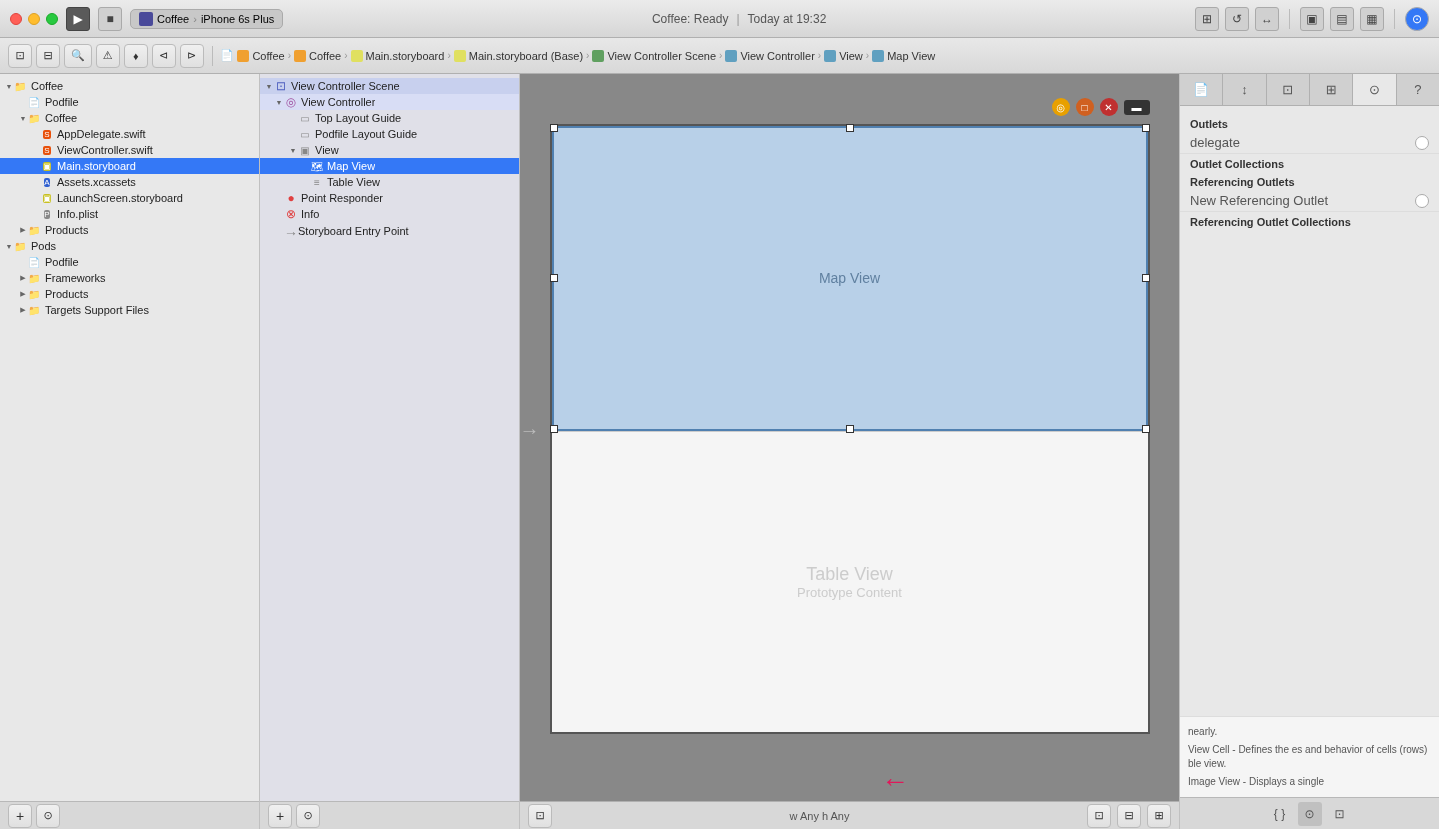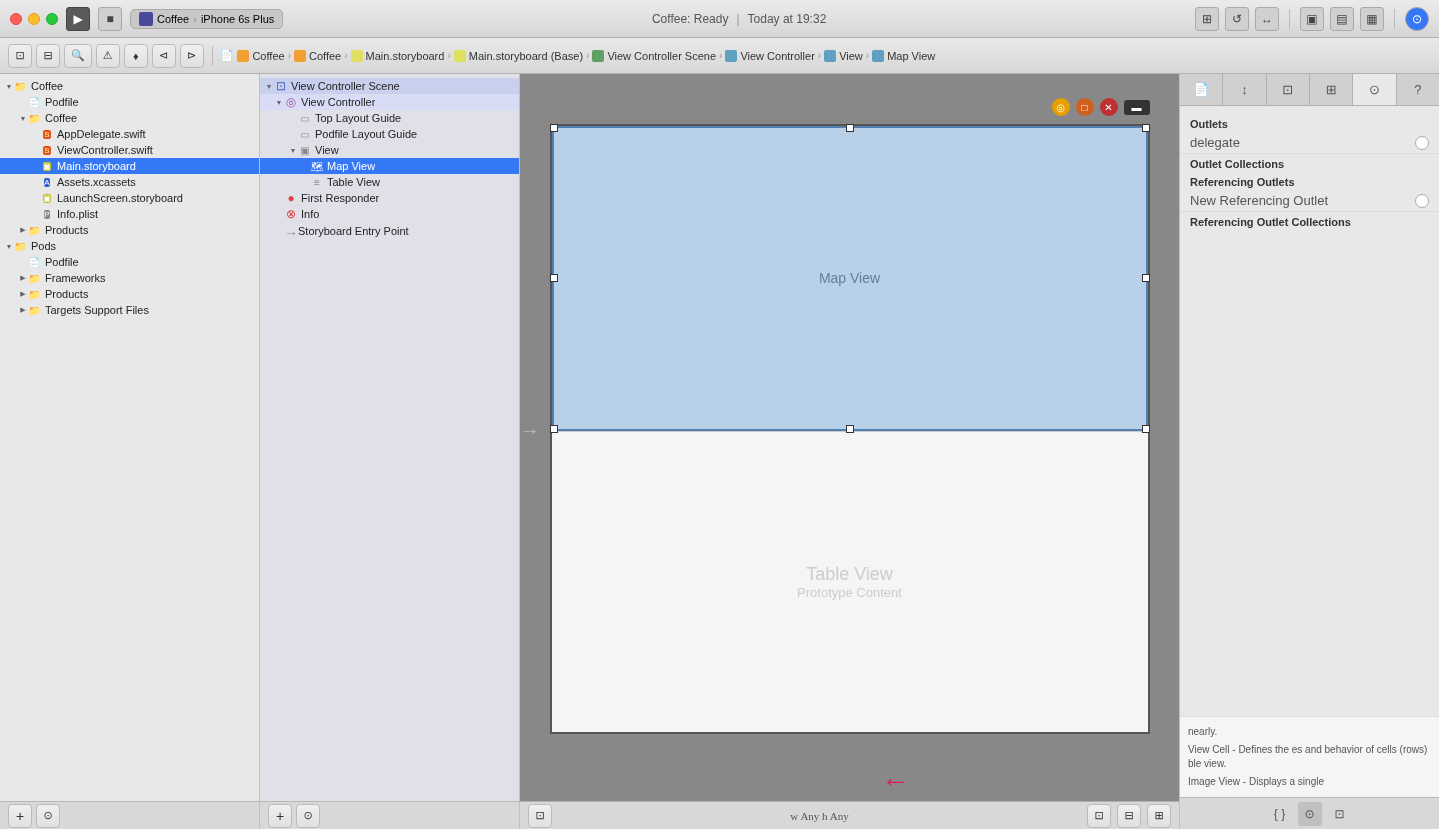--- a/index.html
+++ b/index.html
@@ -314,21 +314,20 @@
       gap: 6px;
     }
     .canvas-bottom-center {
       flex: 1;
       display: flex;
       align-items: center;
       justify-content: center;
       gap: 8px;
       font-size: 11px;
       color: #555;
-      font-family: Liberation Serif, serif;
     }
     .canvas-bottom-right {
       display: flex;
       align-items: center;
       gap: 6px;
     }
 
     
     .right-panel {
       width: 260px;
@@ -706,21 +705,21 @@
         <span class="indent" style="width:40px"></span>
         <span class="triangle empty"></span>
         <span class="si-icon" style="color:#888;font-size:10px;">≡</span>
         <span class="si-label">Table View</span>
       </div>
 
       <div class="sidebar-item">
         <span class="indent" style="width:14px"></span>
         <span class="triangle empty"></span>
         <span class="si-icon" style="color:#e04040;font-size:12px;">●</span>
-        <span class="si-label">First Responder</span>
+        <span class="si-label">Point Responder</span>
       </div>
 
       <div class="sidebar-item">
         <span class="indent" style="width:14px"></span>
         <span class="triangle empty"></span>
         <span class="si-icon" style="color:#e04040;font-size:12px;">⊗</span>
         <span class="si-label">Info</span>
       </div>
 
       <div class="sidebar-item">

